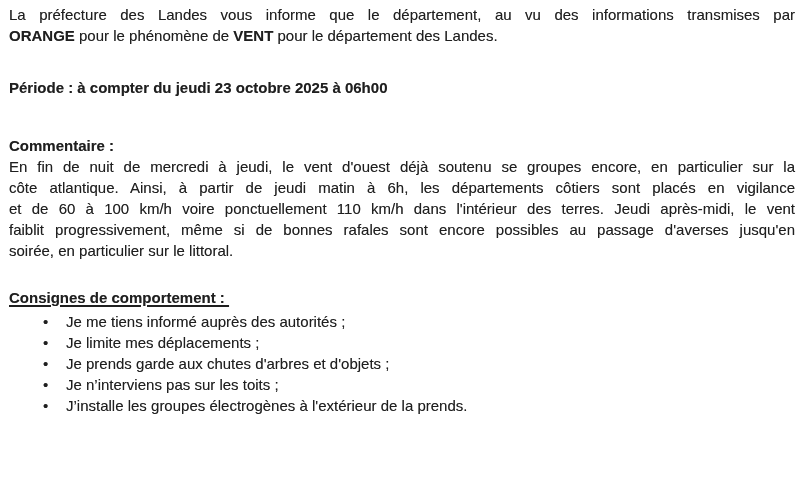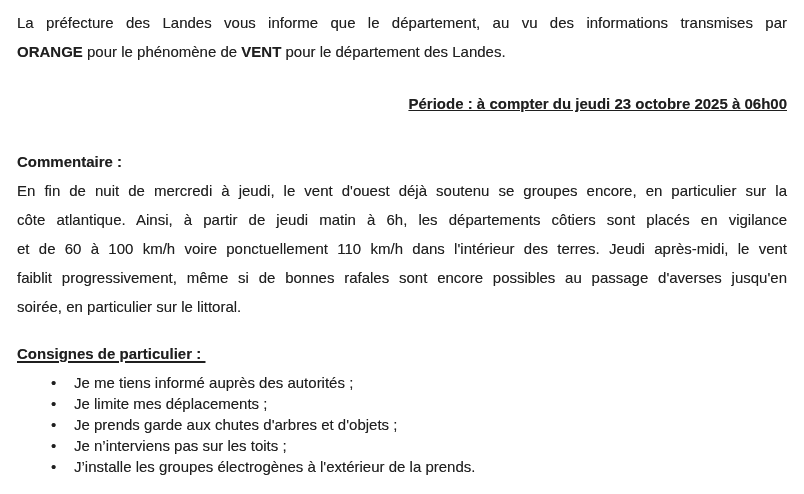--- a/index.html
+++ b/index.html
@@ -13,34 +13,33 @@
     overflow: hidden;
     font-family: "Liberation Sans", sans-serif;
     font-size: 15px;
     line-height: 21px;
     color: #1f1f1f;
     text-shadow: 0 0 0.6px rgba(30,30,30,0.45); 
   }
   .page {
     padding: 4px 9px 0 9px;
   }
-  p, ul { margin: 8px; padding: 0; }
+  p, ul { margin: 0; padding: 0; }
 
   .line { text-align: left; }
   .justify {
     text-align: justify;
     text-align-last: justify;
   }
   b, .bold { font-weight: bold; }
 
   .periode {
     margin-top: 31px;
-    text-align: right;
+    text-align: left;
     font-weight: bold;
-    text-decoration: underline;
   }
   .section-heading {
     margin-top: 37px;
     font-weight: bold;
   }
   .consignes-heading {
     margin-top: 26px;
     font-weight: bold;
   }
   .consignes-heading .underlined {
@@ -80,21 +79,21 @@
   <p class="section-heading">Commentaire :</p>
 
   <div>
     <p class="line justify">En fin de nuit de mercredi à jeudi, le vent d'ouest déjà soutenu se groupes encore, en particulier sur la</p>
     <p class="line justify">côte atlantique. Ainsi, à partir de jeudi matin à 6h, les départements côtiers sont placés en vigilance</p>
     <p class="line justify">et de 60 à 100 km/h voire ponctuellement 110 km/h dans l'intérieur des terres. Jeudi après-midi, le vent</p>
     <p class="line justify">faiblit progressivement, même si de bonnes rafales sont encore possibles au passage d'averses jusqu'en</p>
     <p class="line">soirée, en particulier sur le littoral.</p>
   </div>
 
-  <p class="consignes-heading"><span class="underlined">Consignes de particulier : </span></p>
+  <p class="consignes-heading"><span class="underlined">Consignes de comportement : </span></p>
 
   <ul class="consignes-list">
     <li>Je me tiens informé auprès des autorités ;</li>
     <li>Je limite mes déplacements ;</li>
     <li>Je prends garde aux chutes d'arbres et d'objets ;</li>
     <li>Je n’interviens pas sur les toits ;</li>
     <li>J’installe les groupes électrogènes à l'extérieur de la prends.</li>
   </ul>
 
 </div>

